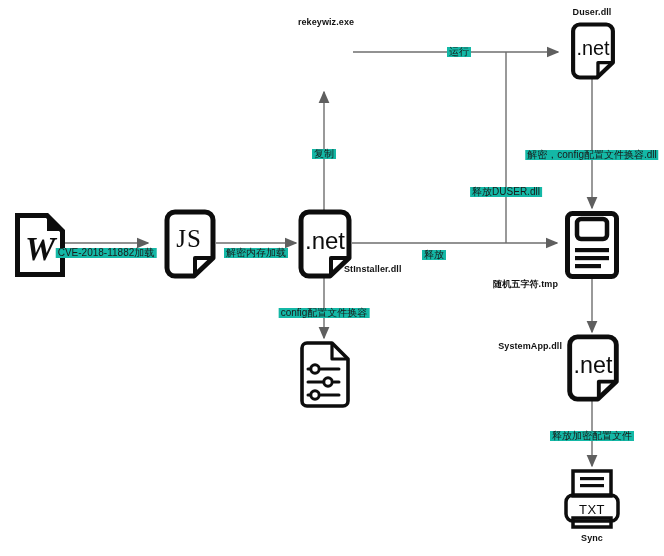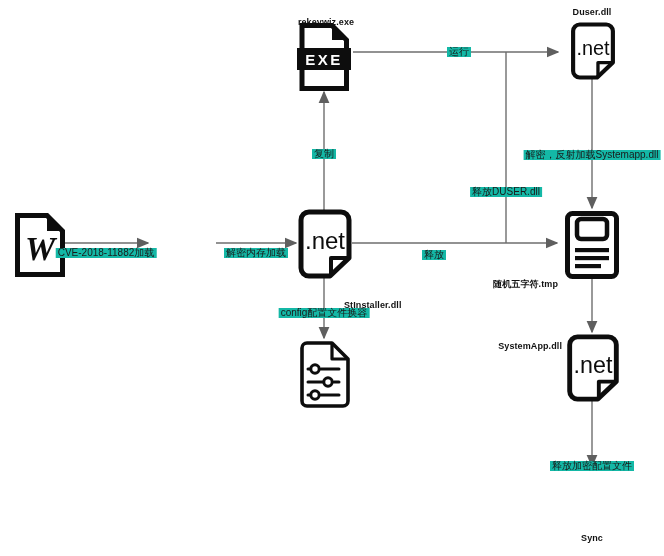--- a/index.html
+++ b/index.html
@@ -91,38 +91,37 @@
   </svg>
 
   <div class="node" style="left:14px; top:212px;">
     <svg width="52" height="66" viewBox="0 0 52 66" aria-hidden="true">
       <path fill="none" stroke="#0d0d0d" stroke-width="5" stroke-linejoin="miter" d="M3.5,3.5 L33,3.5 L48.5,19 L48.5,62.5 L3.5,62.5 Z"></path>
       <path fill="#0d0d0d" d="M33,3.5 L48.5,19 L33,19 Z"></path>
       <text x="26" y="48" text-anchor="middle" font-family="Liberation Serif, serif" font-size="34" font-weight="bold" font-style="italic" fill="#0d0d0d">W</text>
     </svg>
   </div>
 
+  <div class="node" style="left:164px; top:209px;">
+    <svg width="52" height="70" viewBox="0 0 52 70" aria-hidden="true">
+      <path fill="none" stroke="#0d0d0d" stroke-width="5" stroke-linejoin="round" stroke-linecap="round" d="M11,3 L41,3 A8,8 0 0 1 49,11 L49,49 L30,67 L11,67 A8,8 0 0 1 3,59 L3,11 A8,8 0 0 1 11,3 Z"></path>
+      <path fill="none" stroke="#0d0d0d" stroke-width="4" stroke-linejoin="round" d="M49,49 L31,49 L31,67"></path>
+      <text x="25" y="38" text-anchor="middle" font-family="Liberation Serif, serif" font-size="25" font-weight="normal" fill="#0d0d0d" letter-spacing="1">JS</text>
+    </svg>
+  </div>
 
   <div class="node" style="left:298px; top:209px;">
     <svg width="54" height="70" viewBox="0 0 54 70" aria-hidden="true">
       <path fill="none" stroke="#0d0d0d" stroke-width="5" stroke-linejoin="round" stroke-linecap="round" d="M11,3 L43,3 A8,8 0 0 1 51,11 L51,49 L32,67 L11,67 A8,8 0 0 1 3,59 L3,11 A8,8 0 0 1 11,3 Z"></path>
       <path fill="none" stroke="#0d0d0d" stroke-width="4" stroke-linejoin="round" d="M51,49 L33,49 L33,67"></path>
       <text x="27" y="40" text-anchor="middle" font-family="Liberation Sans, sans-serif" font-size="24" font-weight="normal" fill="#0d0d0d">.net</text>
     </svg>
   </div>
-  <div class="lbl" style="left:344px; top:265px;margin-top:36px;">StInstaller.dll</div>
-
-  <div class="node" style="left:296px; top:22px;">
-    <svg width="56" height="70" viewBox="0 0 56 70" aria-hidden="true">
-      <path fill="none" stroke="#0d0d0d" stroke-width="5" stroke-linejoin="miter" d="M6,3.5 L36,3.5 L50.5,18 L50.5,66.5 L6,66.5 Z"></path>
-      <path fill="#0d0d0d" d="M36,3.5 L50.5,18 L36,18 Z"></path>
-      <rect x="1" y="26" width="54" height="22" fill="#0d0d0d"></rect>
-      <text x="28" y="43" text-anchor="middle" font-family="Liberation Sans, sans-serif" font-size="15" font-weight="bold" fill="#ffffff" letter-spacing="2.5">EXE</text>
-    </svg>
-  </div>
+  <div class="lbl" style="left:344px; top:265px;">StInstaller.dll</div>
+
   <div class="lbl center" style="left:326px; top:6px;margin-top:12px;">rekeywiz.exe</div>
 
   <div class="node" style="left:566px; top:22px;">
     <svg width="54" height="58" viewBox="0 0 54 70" aria-hidden="true">
       <path fill="none" stroke="#0d0d0d" stroke-width="5" stroke-linejoin="round" stroke-linecap="round" d="M11,3 L43,3 A8,8 0 0 1 51,11 L51,49 L32,67 L11,67 A8,8 0 0 1 3,59 L3,11 A8,8 0 0 1 11,3 Z"></path>
       <path fill="none" stroke="#0d0d0d" stroke-width="4" stroke-linejoin="round" d="M51,49 L33,49 L33,67"></path>
       <text x="27" y="40" text-anchor="middle" font-family="Liberation Sans, sans-serif" font-size="24" font-weight="normal" fill="#0d0d0d">.net</text>
     </svg>
   </div>
   <div class="lbl center" style="left:592px; top:8px;">Duser.dll</div>
@@ -140,20 +139,31 @@
 
   <div class="node" style="left:566px; top:334px;">
     <svg width="54" height="68" viewBox="0 0 54 70" aria-hidden="true">
       <path fill="none" stroke="#0d0d0d" stroke-width="5" stroke-linejoin="round" stroke-linecap="round" d="M11,3 L43,3 A8,8 0 0 1 51,11 L51,49 L32,67 L11,67 A8,8 0 0 1 3,59 L3,11 A8,8 0 0 1 11,3 Z"></path>
       <path fill="none" stroke="#0d0d0d" stroke-width="4" stroke-linejoin="round" d="M51,49 L33,49 L33,67"></path>
       <text x="27" y="40" text-anchor="middle" font-family="Liberation Sans, sans-serif" font-size="24" font-weight="normal" fill="#0d0d0d">.net</text>
     </svg>
   </div>
   <div class="lbl right" style="left:562px; top:342px;">SystemApp.dll</div>
 
+  <div class="node" style="left:561px; top:468px;">
+    <svg width="62" height="62" viewBox="0 0 62 62" aria-hidden="true">
+      <rect x="12" y="3" width="38" height="25" fill="none" stroke="#0d0d0d" stroke-width="3.5"></rect>
+      <rect x="19" y="9" width="24" height="3.2" fill="#0d0d0d"></rect>
+      <rect x="19" y="16" width="24" height="3.2" fill="#0d0d0d"></rect>
+      <rect x="5" y="27" width="52" height="26" rx="7" ry="7" fill="none" stroke="#0d0d0d" stroke-width="3.5"></rect>
+      <rect x="12" y="30" width="38" height="20" fill="#ffffff"></rect>
+      <rect x="12" y="50" width="38" height="9" fill="none" stroke="#0d0d0d" stroke-width="3.5"></rect>
+      <text x="31" y="46" text-anchor="middle" font-family="Liberation Sans, sans-serif" font-size="13" fill="#0d0d0d" letter-spacing="0.5">TXT</text>
+    </svg>
+  </div>
   <div class="lbl center" style="left:592px; top:534px;">Sync</div>
 
   <div class="node" style="left:298px; top:340px;">
     <svg width="54" height="70" viewBox="0 0 54 70" aria-hidden="true">
       <path fill="none" stroke="#0d0d0d" stroke-width="3.6" stroke-linejoin="round" stroke-linecap="round" stroke-dasharray="150 0" d="M4,8 A5,5 0 0 1 9,3 L34,3 L50,19 L50,61 A5,5 0 0 1 45,66 L9,66 A5,5 0 0 1 4,61 Z"></path>
       <path fill="none" stroke="#0d0d0d" stroke-width="3.2" stroke-linejoin="round" d="M34,3 L34,19 L50,19"></path>
 
       <circle cx="17" cy="29" r="4.2" fill="none" stroke="#0d0d0d" stroke-width="3"></circle>
       <line x1="10" y1="29" x2="12.5" y2="29" stroke="#0d0d0d" stroke-width="3" stroke-linecap="round"></line>
       <line x1="23" y1="29" x2="41" y2="29" stroke="#0d0d0d" stroke-width="3" stroke-linecap="round"></line>
@@ -169,23 +179,23 @@
   </div>
 
   <div class="edge-label" style="left:106px; top:253px;">CVE-2018-11882加载</div>
 
   <div class="edge-label" style="left:256px; top:253px;">解密内存加载</div>
 
   <div class="edge-label" style="left:324px; top:154px;">复制</div>
 
   <div class="edge-label" style="left:459px; top:52px;">运行</div>
 
-  <div class="edge-label" style="left:592px; top:155px;">解密，反射加载Systemapp.dll</div>
+  <div class="edge-label" style="left:592px; top:155px;">解密，config配置文件换容.dll</div>
 
   <div class="edge-label" style="left:506px; top:192px;">释放DUSER.dll</div>
 
   <div class="edge-label" style="left:434px; top:243px;margin-top:12px;">释放</div>
 
   <div class="edge-label" style="left:324px; top:313px;">config配置文件换容</div>
 
-  <div class="edge-label" style="left:592px; top:436px;margin-top:30px;">释放加密配置文件</div>
+  <div class="edge-label" style="left:592px; top:436px;">释放加密配置文件</div>
 
 </div>
 
 </body></html>

